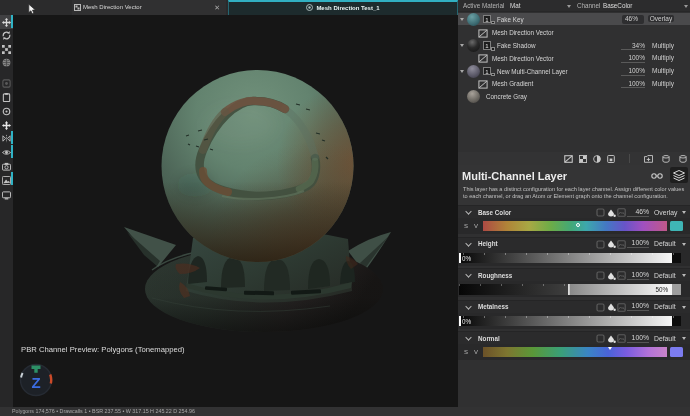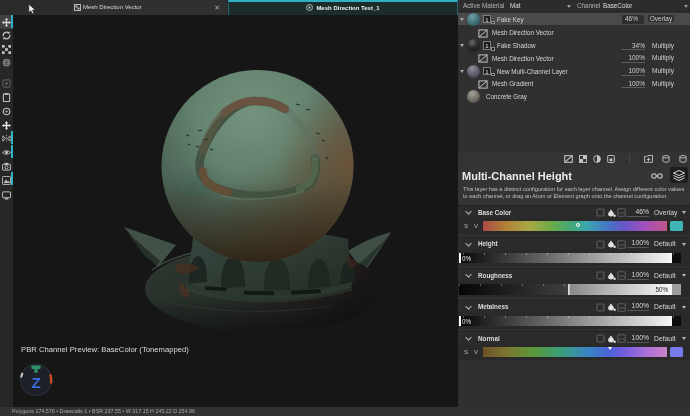--- a/index.html
+++ b/index.html
@@ -256,21 +256,21 @@
       <path d="M299 189 C 305 186 309 184 311 181 C 314 176 316 168 315 161" fill="none" stroke="#66805f" stroke-width="6.5" stroke-linecap="round" opacity="0.4"></path>
       <path d="M 222 196 C 243 201 282 200 304 191" fill="none" stroke="#64765f" stroke-width="2" opacity="0.6"></path>
 
       <g stroke="#202c25" stroke-width="1.2" opacity="0.95">
         <path d="M198 131 l4 -1 M204 140 l4 -1 M196 146 l3 1 M210 149 l3 1"></path>
         <path d="M296 104 l4 1 M306 109 l4 1 M316 133 l4 1 M322 140 l3 1"></path>
         <path d="M326 157 l2 2"></path>
         <path d="M186 136 l3 -1 M188 144 l2 1"></path>
       </g>
     </svg>
-    <div id="pbrtxt">PBR Channel Preview: BaseColor (Tonemapped)</div>
+    <div id="pbrtxt">PBR Channel Preview: Polygons (Tonemapped)</div>
 
     
     <svg class="abs" style="left:6px; top:348px;" width="34" height="34" viewBox="0 0 34 34">
       <circle cx="17" cy="17" r="15.5" fill="#1d2127"></circle>
       <circle cx="17" cy="17" r="15.5" fill="none" stroke="#262b33" stroke-width="1.5"></circle>
       <path d="M31.2 11.5 A 15.5 15.5 0 0 1 31.8 20.5" fill="none" stroke="#cc4a28" stroke-width="2.4"></path>
       <path d="M2.1 14.5 A 15.5 15.5 0 0 1 3.6 10" fill="none" stroke="#c8d0d6" stroke-width="2"></path>
       <path d="M12.5 2.5 h9 v3.5 h-2.8 v3.8 h-3.4 V6 h-2.8 Z" fill="#2d9066"></path>
       <text x="17" y="25" font-size="15" font-weight="bold" fill="#3b6ce0" text-anchor="middle" font-family="Liberation Sans">Z</text>
     </svg>
@@ -381,21 +381,21 @@
         <ellipse cx="4.5" cy="2" rx="3.5" ry="1.4" fill="none" stroke="#c8c8c8" stroke-width="1"></ellipse>
         <path d="M1 2 V6.8 A3.5 1.4 0 0 0 8 6.8 V2" fill="none" stroke="#c8c8c8" stroke-width="1"></path>
       </svg>
       <svg class="abs" style="left:221px; top:2.5px;" width="8" height="8" viewBox="0 0 9 9">
         <ellipse cx="4.5" cy="2" rx="3.5" ry="1.4" fill="none" stroke="#c8c8c8" stroke-width="1"></ellipse>
         <path d="M1 2 V6.8 A3.5 1.4 0 0 0 8 6.8 V2" fill="none" stroke="#c8c8c8" stroke-width="1"></path>
       </svg>
     </div>
 
     <div id="sechead">
-      <h1>Multi-Channel Height</h1>
+      <h1>Multi-Channel Layer</h1>
       <svg class="abs" style="left:193px; top:6px;" width="12" height="10" viewBox="0 0 12 10">
         <circle cx="3" cy="5" r="2.2" fill="none" stroke="#c8c8c8" stroke-width="1.1"></circle>
         <circle cx="9" cy="5" r="2.2" fill="none" stroke="#c8c8c8" stroke-width="1.1"></circle>
         <path d="M5.2 5 H6.8" stroke="#c8c8c8" stroke-width="1.1"></path>
       </svg>
       <div class="abs" style="left:212px; top:2px; width:18px; height:16px; background:#1e1e1e; border-radius:2px;"></div>
       <svg class="abs" style="left:215px; top:5px;" width="12" height="11" viewBox="0 0 12 11">
         <path d="M6 0.5 L11.5 3 L6 5.5 L0.5 3 Z" fill="none" stroke="#d8d8d8" stroke-width="1"></path>
         <path d="M0.5 5.5 L6 8 L11.5 5.5 M0.5 8 L6 10.5 L11.5 8" fill="none" stroke="#d8d8d8" stroke-width="1"></path>
       </svg>

